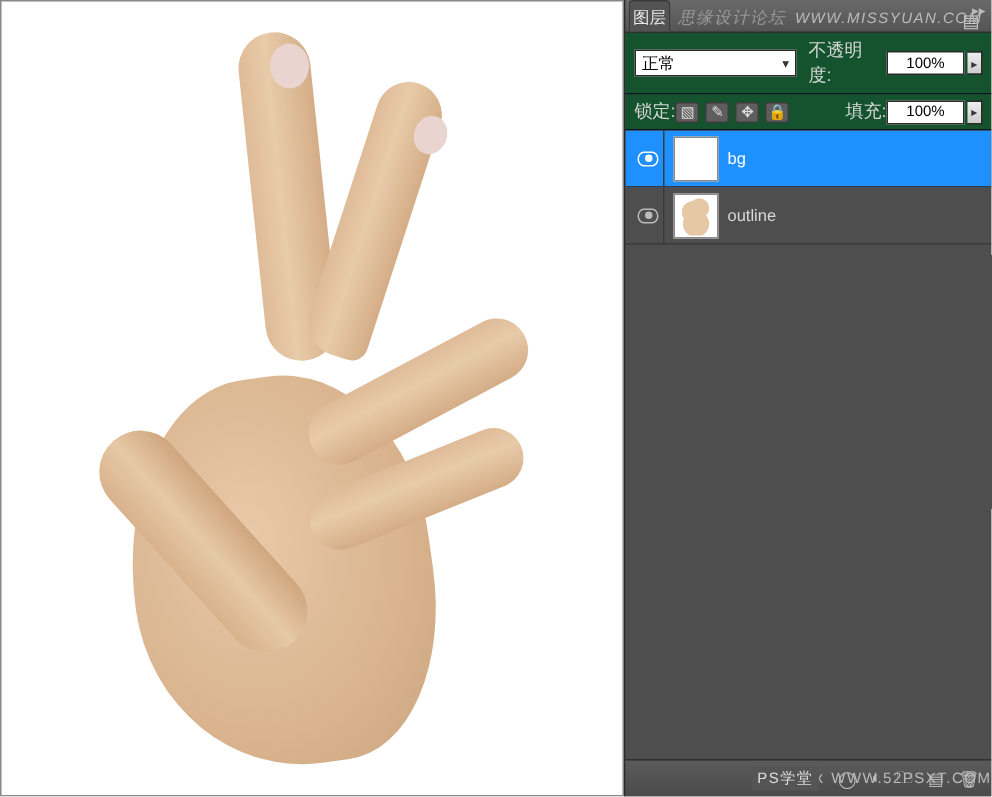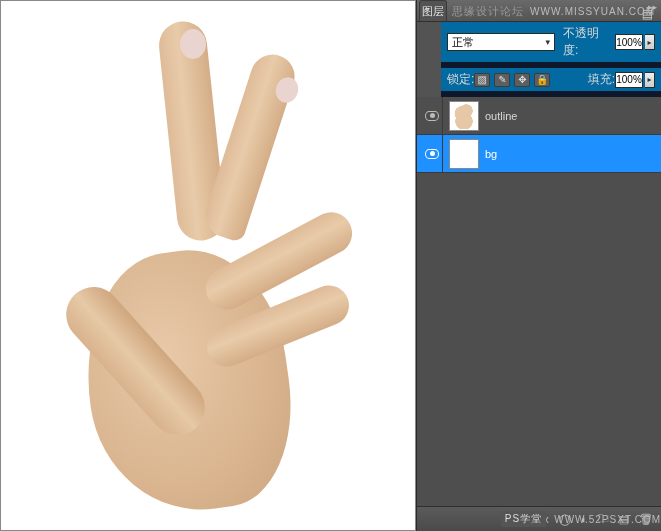--- a/index.html
+++ b/index.html
@@ -43,21 +43,21 @@
     .f2 { left: 200px; top: 30px; width: 44px; height: 190px; transform: rotate(18deg); border-radius: 40px 40px 20px 40px; }
     .f3 { left: 230px; top: 160px; width: 42px; height: 160px; transform: rotate(62deg); }
     .f4 { left: 230px; top: 230px; width: 40px; height: 150px; transform: rotate(68deg); }
     .thumb { left: 80px; top: 250px; width: 55px; height: 180px; transform: rotate(-42deg); background: linear-gradient(90deg,#d8b28c,#e6c9a6,#cfa67e); }
     .nail { position:absolute; background:#e9d4cf; border-radius:50%; }
     .n1 { left:152px; top:8px; width:26px; height:30px; }
     .n2 { left:248px; top:56px; width:22px; height:26px; transform:rotate(18deg);}
     .wm-tl {
       position: absolute; top: 4px; right: 6px;
       color: #bbb; font-size: 10px; letter-spacing: 1px;
-      display:flex; gap:6px; align-items:baseline;
+      display:flex; gap:6px; align-items:baseline;font-style:italic;
     }
     .wm-tl b { color:#999; font-weight:normal; font-size:11px;}
     .wm-br {
       position: absolute; bottom: 4px; right: 0;
       color: #bbb; font-size: 10px; letter-spacing: 1px;
       display:flex; gap:8px; align-items:center;
     }
     .wm-badge {
       background:#555; color:#ddd; padding:1px 4px; border-radius:2px; font-size:10px;
     }
@@ -96,41 +96,40 @@
     }
     .tabs .menu {
       margin-left:auto; margin-right:4px; color:#ccc; padding:0 4px; cursor:pointer;
       font-size:12px; line-height:14px;
     }
 
     .row {
       display: flex; align-items: center;
       padding: 3px 6px;
       gap: 4px;
-      background: #0369a1;
-      border-bottom: 6px solid #0f172a;
-      margin-left: 24px;
+      background: #14532d;
+      border-bottom: 1px solid #0f172a;
     }
     .blend-select {
       flex: 0 0 108px;
       height: 18px;
       background: #fff; color: #000;
       border: 1px solid #2a2a2a;
       display: flex; align-items: center; justify-content: space-between;
       padding: 0 4px;
       font-size: 11px;
     }
     .blend-select .caret { font-size: 9px; color:#333; }
     .lbl { color: #d8d8d8; font-size: 12px; }
     .pct {
       display:flex; align-items:center; gap:2px;
     }
     .pct-box {
       background:#fff;color:#000;border:1px solid #2a2a2a;
-      height:16px;width:28px;display:flex;align-items:center;justify-content:center;
+      height:16px;width:52px;display:flex;align-items:center;justify-content:center;
       font-size:10px;
     }
     .pct-caret{
       width:10px;height:16px;border:1px solid #2a2a2a;border-left:none;
       background:linear-gradient(#eee,#ccc);
       display:flex;align-items:center;justify-content:center;font-size:8px;color:#333;
     }
 
     .lock-row { gap:0; }
     .lock-icons { display:flex; gap:4px; align-items:center; }
@@ -232,36 +231,36 @@
     </div>
     <div class="spacer"></div>
     <span class="lbl">填充:</span>
     <div class="pct">
       <div class="pct-box">100%</div>
       <div class="pct-caret">▸</div>
     </div>
   </div>
 
   <div class="layers">
+    <div class="layer selected">
+      <div class="vis">
+          <div class="eye"></div>
+        </div>
+      <div class="thumb-box"></div>
+      <span class="layer-name">bg</span>
+    </div>
     <div class="layer">
       <div class="vis">
           <div class="eye"></div>
         </div>
       <div class="thumb-box">
           <div class="thumb-art"></div>
         </div>
       <span class="layer-name">outline</span>
     </div>
-    <div class="layer selected">
-      <div class="vis">
-          <div class="eye"></div>
-        </div>
-      <div class="thumb-box"></div>
-      <span class="layer-name">bg</span>
-    </div>
   </div>
 
   <div class="footer">
     <span class="fic">⧉</span>
     <span class="fic">fx</span>
     <span class="fic">◯</span>
     <span class="fic">◐</span>
     <span class="fic">🗀</span>
     <span class="fic">▤</span>
     <span class="fic">🗑</span>

